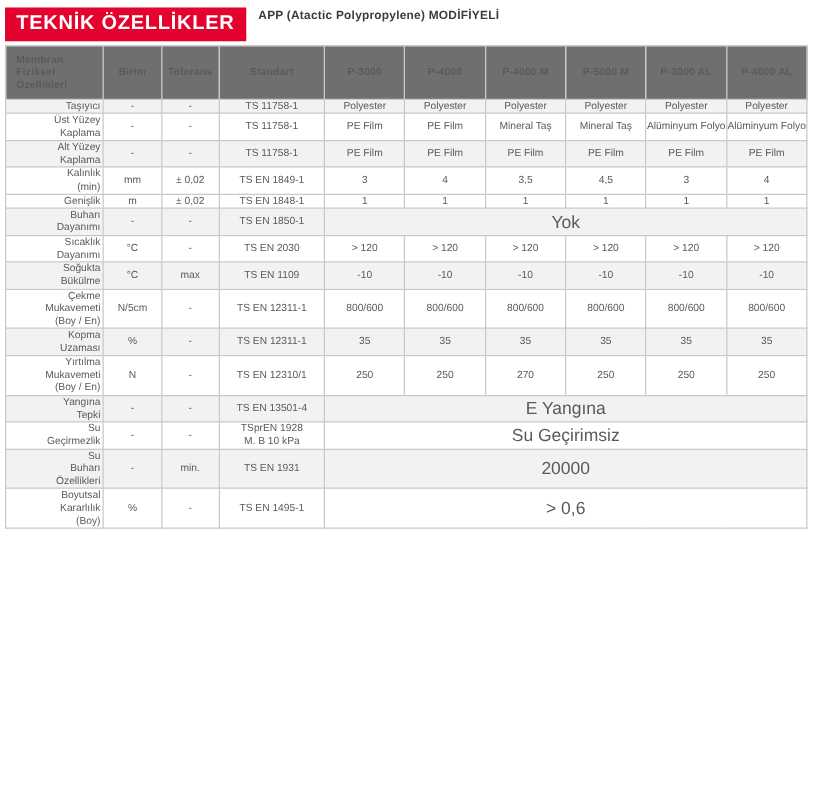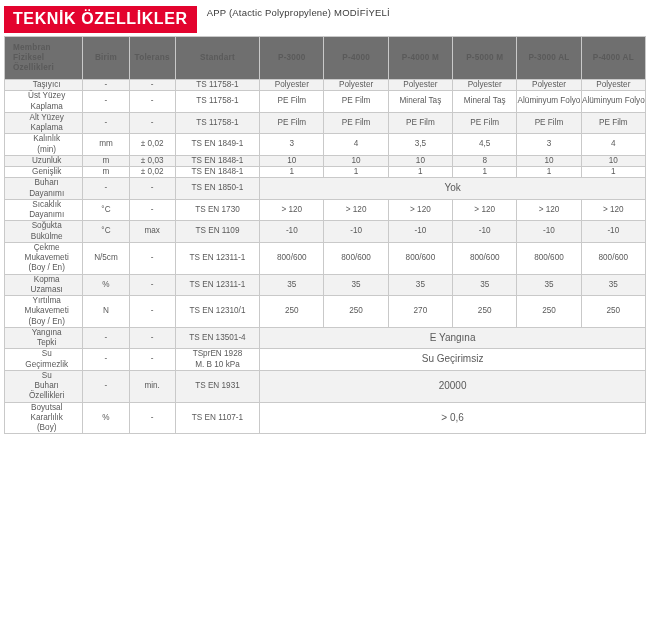--- a/index.html
+++ b/index.html
@@ -40,21 +40,21 @@
     line-height: 1;
     white-space: nowrap;
     font-family: "Liberation Sans", sans-serif;
   }
   .header-sub {
     margin-left: 10px;
     margin-top: 1px;
     font-size: 9.5px;
     line-height: 1.35;
     color: #3b3b3b;
-    font-weight: normal;
+    font-weight: bold;
     letter-spacing: 0.2px;
   }
   .header-sub div { white-space: nowrap; }
 
   
   table.spec {
     border-collapse: collapse;
     width: 642px;
     margin: 0 4px;
     table-layout: fixed;
@@ -76,30 +76,30 @@
     height: 42px;
     border: 1px solid #8a8a8a;
     padding: 2px 1px;
     letter-spacing: 0.2px;
   }
   thead th.first {
     text-align: left;
     padding-left: 8px;
   }
   tbody td.label {
-    text-align: center;
+    text-align: right;
     padding-left: 8px;
     padding-right: 2px;
     color: #5a5a5a;
     font-size: 8.2px;
   }
   tbody tr.odd td { background: #f2f2f2; }
   tbody tr.even td { background: #ffffff; }
   tbody td.val { font-size: 8.2px; }
-  tbody td.merged { font-size: 10px; }
+  tbody td.merged { font-size: 14px; }
 
   
   col.c-label { width: 78px; }
   col.c-unit  { width: 46px; }
   col.c-tol   { width: 46px; }
   col.c-std   { width: 84px; }
   col.c-p     { width: 64px; }
 </style>
 </head>
 <body>
@@ -195,32 +195,20 @@
           <td class="val">mm</td>
           <td class="val">± 0,02</td>
           <td class="val">TS EN 1849-1</td>
           <td class="val">3</td>
           <td class="val">4</td>
           <td class="val">3,5</td>
           <td class="val">4,5</td>
           <td class="val">3</td>
           <td class="val">4</td>
         </tr>
-        <tr class="odd">
-          <td class="label">Uzunluk</td>
-          <td class="val">m</td>
-          <td class="val">± 0,03</td>
-          <td class="val">TS EN 1848-1</td>
-          <td class="val">10</td>
-          <td class="val">10</td>
-          <td class="val">10</td>
-          <td class="val">8</td>
-          <td class="val">10</td>
-          <td class="val">10</td>
-        </tr>
         <tr class="even">
           <td class="label">Genişlik</td>
           <td class="val">m</td>
           <td class="val">± 0,02</td>
           <td class="val">TS EN 1848-1</td>
           <td class="val">1</td>
           <td class="val">1</td>
           <td class="val">1</td>
           <td class="val">1</td>
           <td class="val">1</td>
@@ -236,21 +224,21 @@
           <td class="val">TS EN 1850-1</td>
           <td class="merged" colspan="6">Yok</td>
         </tr>
         <tr class="even">
           <td class="label">
             <div>Sıcaklık</div>
             <div>Dayanımı</div>
           </td>
           <td class="val">°C</td>
           <td class="val">-</td>
-          <td class="val">TS EN 1730</td>
+          <td class="val">TS EN 2030</td>
           <td class="val">&gt; 120</td>
           <td class="val">&gt; 120</td>
           <td class="val">&gt; 120</td>
           <td class="val">&gt; 120</td>
           <td class="val">&gt; 120</td>
           <td class="val">&gt; 120</td>
         </tr>
         <tr class="odd">
           <td class="label">
             <div>Soğukta</div>
@@ -348,19 +336,19 @@
           <td class="merged" colspan="6">20000</td>
         </tr>
         <tr class="even">
           <td class="label">
             <div>Boyutsal</div>
             <div>Kararlılık</div>
             <div>(Boy)</div>
           </td>
           <td class="val">%</td>
           <td class="val">-</td>
-          <td class="val">TS EN 1107-1</td>
+          <td class="val">TS EN 1495-1</td>
           <td class="merged" colspan="6">&gt; 0,6</td>
         </tr>
       </tbody>
   </table>
 
 </div>
 
 </body></html>

